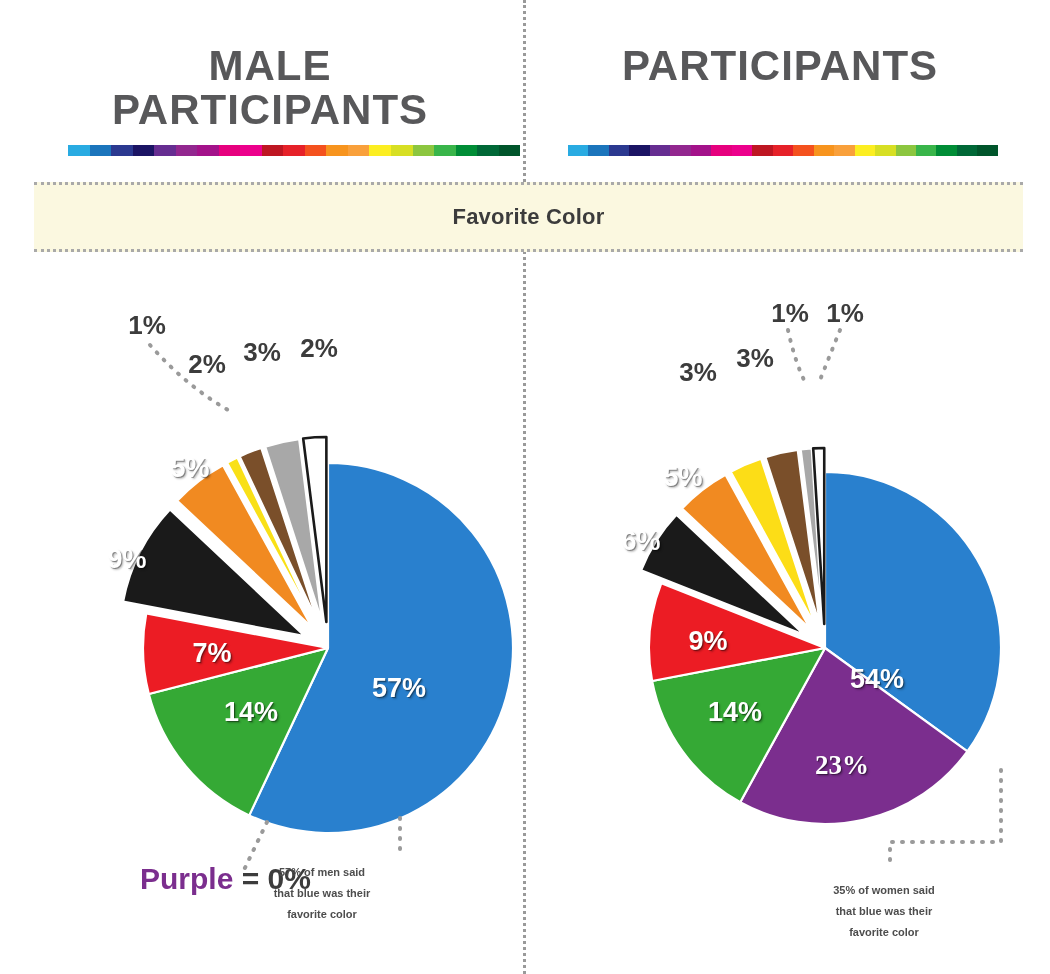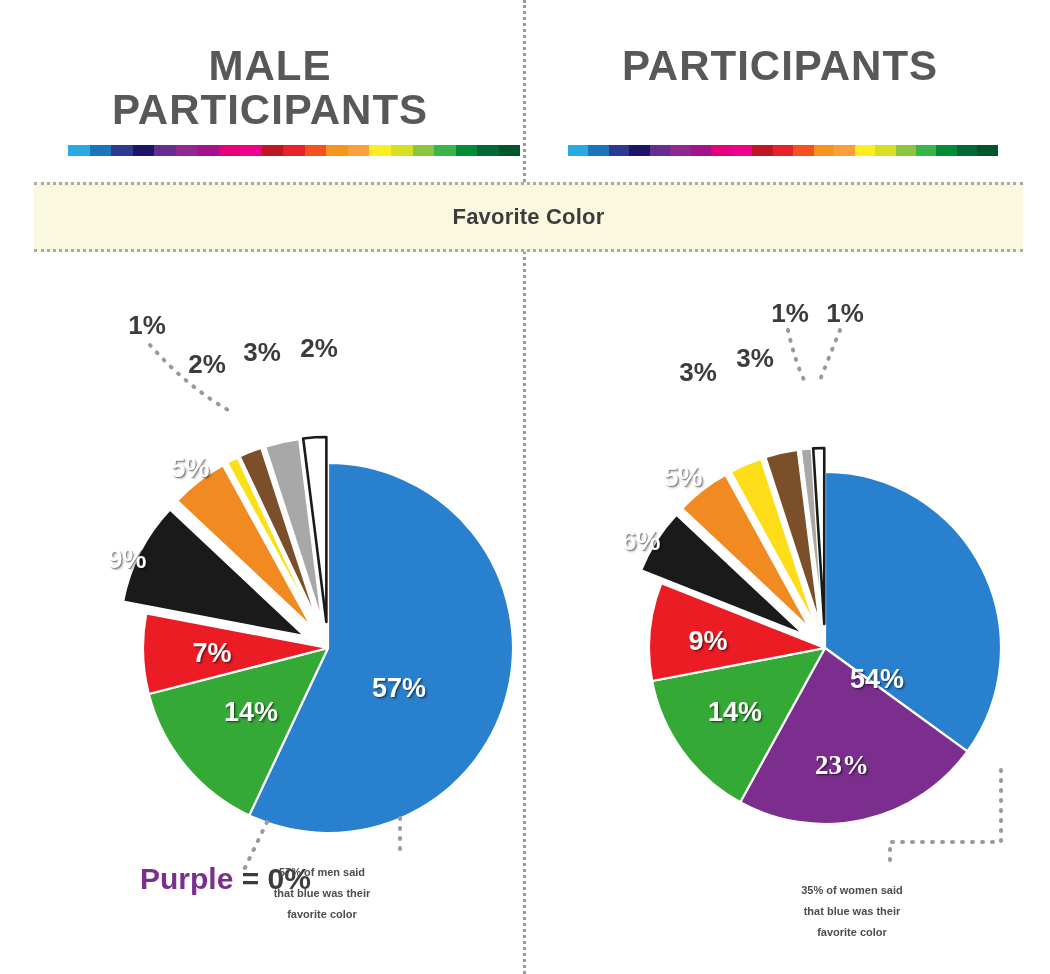--- a/index.html
+++ b/index.html
@@ -79,21 +79,21 @@
     font-size:30px;font-weight:bold;white-space:nowrap;
   }
   .purple-note .pw{color:#7b2e8e;}
   .purple-note .eq{color:#3c3c3c;}
 
   .caption{
     position:absolute;text-align:center;
     font-size:11px;line-height:21px;color:#4d4d4d;font-weight:600;
   }
   #male-caption{left:322px;top:862px;width:210px;transform:translateX(-50%);}
-  #female-caption{left:852px;top:880px;width:230px;transform:translateX(-50%);}
+  #female-caption{left:884px;top:880px;width:230px;transform:translateX(-50%);}
 </style>
 </head>
 <body>
 
 <div class="stage">
 
   <div class="v-divider"></div>
 
   <div class="panel-title" id="male-title">
     <span class="l1">MALE</span>

